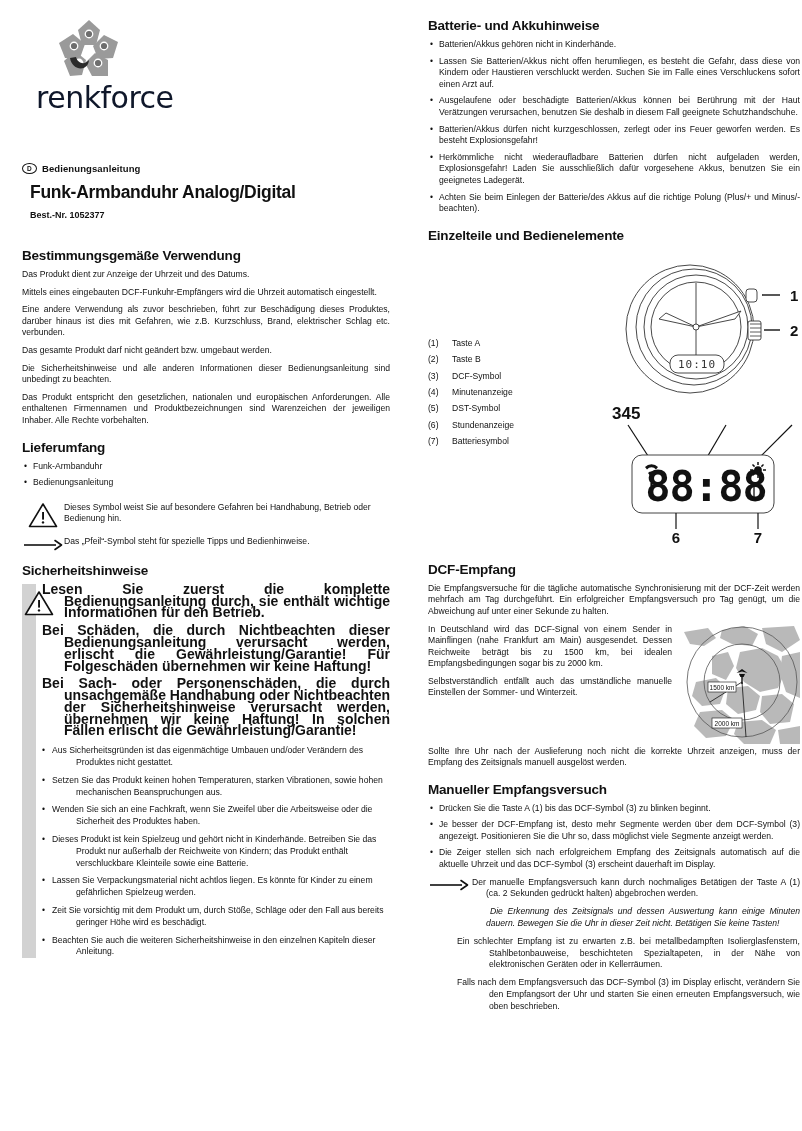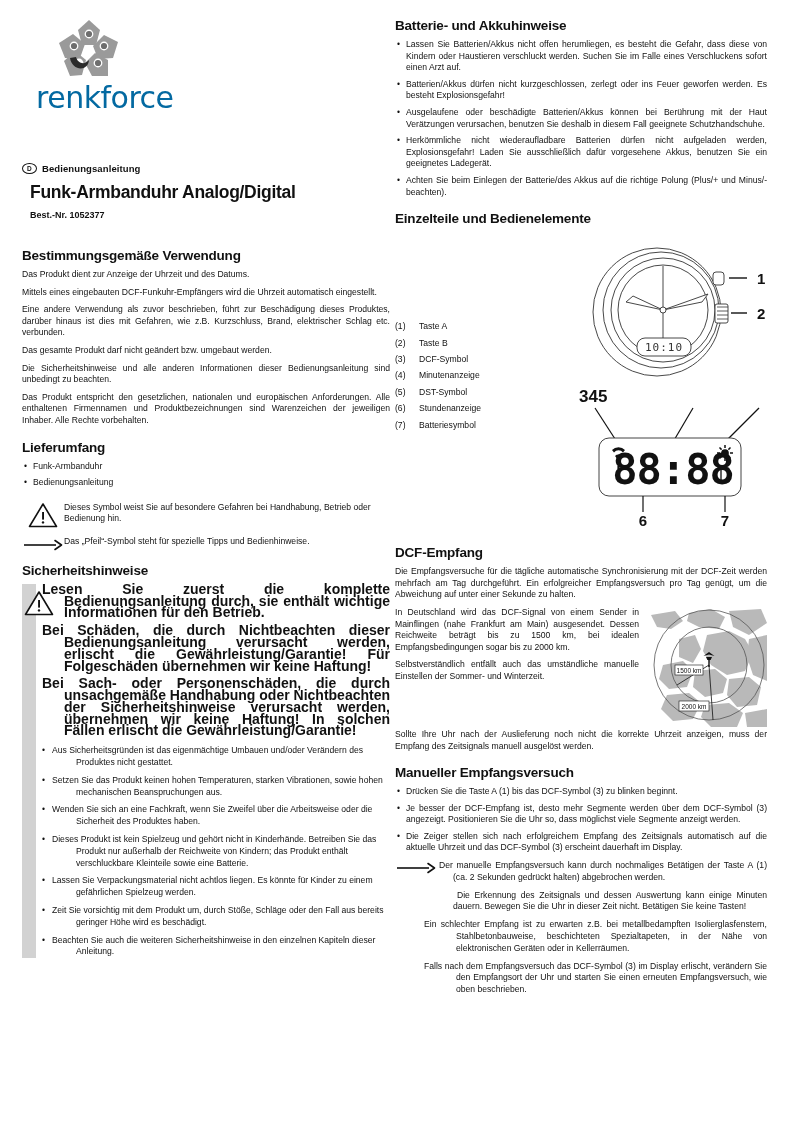--- a/index.html
+++ b/index.html
@@ -19,37 +19,37 @@
     position: absolute;
     inset: 0;
     width: 802px;
     height: 1131px;
   }
   .col {
     position: absolute;
     top: 0;
   }
   .col-left  { left: 22px;  width: 368px; }
-  .col-right { left: 395px; width: 372px; }
+  .col-right { left: 428px; width: 372px; }
 
   
   .logo-block {
     position: absolute;
     left: 36px;
     top: 18px;
     width: 160px;
     height: 110px;
   }
   .logo-mark { position: absolute; left: 20px; top: 0; width: 66px; height: 62px; }
   .logo-word {
     position: absolute;
     left: 0; top: 62px;
     font-size: 30px;
     letter-spacing: -0.5px;
-    color: #0369a1;
+    color: #0f172a;
     font-weight: 400;
     font-family: "DejaVu Sans", sans-serif;
   }
 
   
   .doc-kind {
     position: absolute;
     left: 22px; top: 163px;
     font-size: 9.5px;
     font-weight: bold;
@@ -225,20 +225,21 @@
     font-size: 8.6px;
     line-height: 11.8px;
     margin: 0 0 6px 0;
     text-align: justify;
     padding-left: 14px;
     text-indent: -14px;
   }
   .note-plain {
     padding-left: 44px;
     margin-bottom: 4px;
+    font-style: italic;
   }
   .note-plain p {
     font-size: 8.6px;
     line-height: 11.8px;
     margin: 0 0 6px 0;
     text-align: justify;
     padding-left: 14px;
     text-indent: -14px;
   }
   .note-indent {
@@ -369,23 +370,24 @@
       </div>
     </div>
 
   </div>
 
   <div class="col col-right" style="top:18px;">
 
     <div class="sec-wrap">
       <h2 class="sec">Batterie- und Akkuhinweise</h2>
       <ul class="bul">
+        <li>Batterien/Akkus gehören nicht in Kinderhände.</li>
         <li>Lassen Sie Batterien/Akkus nicht offen herumliegen, es  besteht die Gefahr, dass diese von Kindern oder Haustieren verschluckt werden. Suchen Sie im Falle eines Verschluckens sofort einen Arzt auf.</li>
+        <li>Ausgelaufene oder beschädigte Batterien/Akkus können bei Berührung mit der Haut Verätzungen verursachen, benutzen Sie deshalb in diesem Fall geeignete Schutzhandschuhe.</li>
         <li>Batterien/Akkus dürfen nicht kurzgeschlossen, zerlegt oder ins Feuer geworfen werden. Es besteht Explosionsgefahr!</li>
-        <li>Ausgelaufene oder beschädigte Batterien/Akkus können bei Berührung mit der Haut Verätzungen verursachen, benutzen Sie deshalb in diesem Fall geeignete Schutzhandschuhe.</li>
         <li>Herkömmliche nicht wiederaufladbare Batterien dürfen nicht aufgeladen werden, Explosionsgefahr! Laden Sie ausschließlich dafür vorgesehene Akkus, benutzen Sie ein geeignetes Ladegerät.</li>
         <li>Achten Sie beim Einlegen der Batterie/des Akkus auf die richtige Polung (Plus/+ und Minus/- beachten).</li>
       </ul>
     </div>
 
     <div class="sec-wrap">
       <h2 class="sec">Einzelteile und Bedienelemente</h2>
 
       <div class="parts-zone">
 

